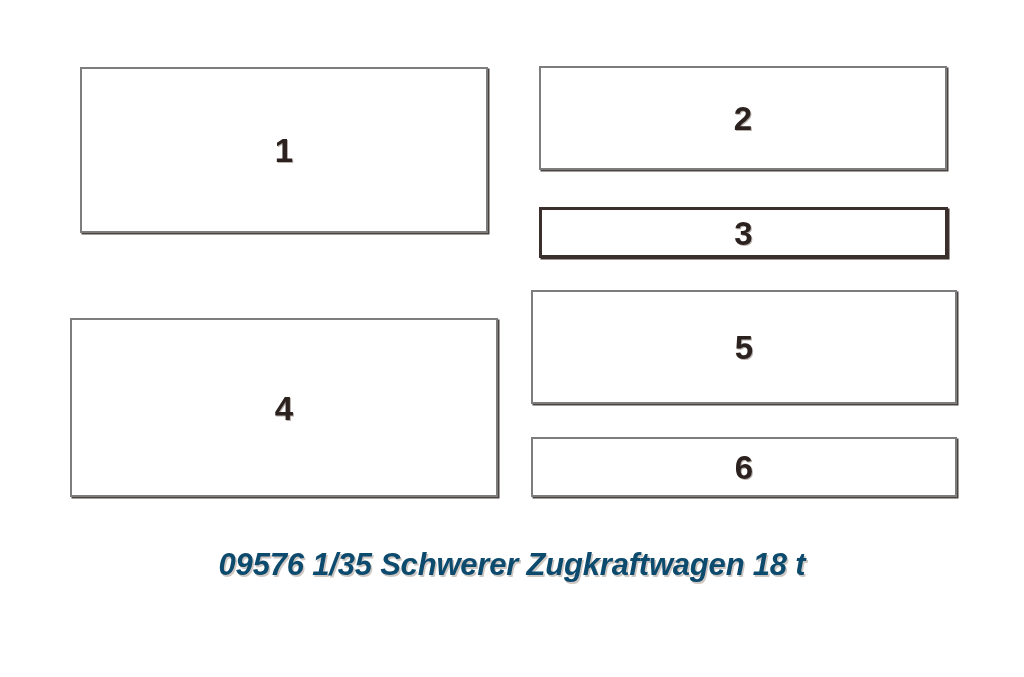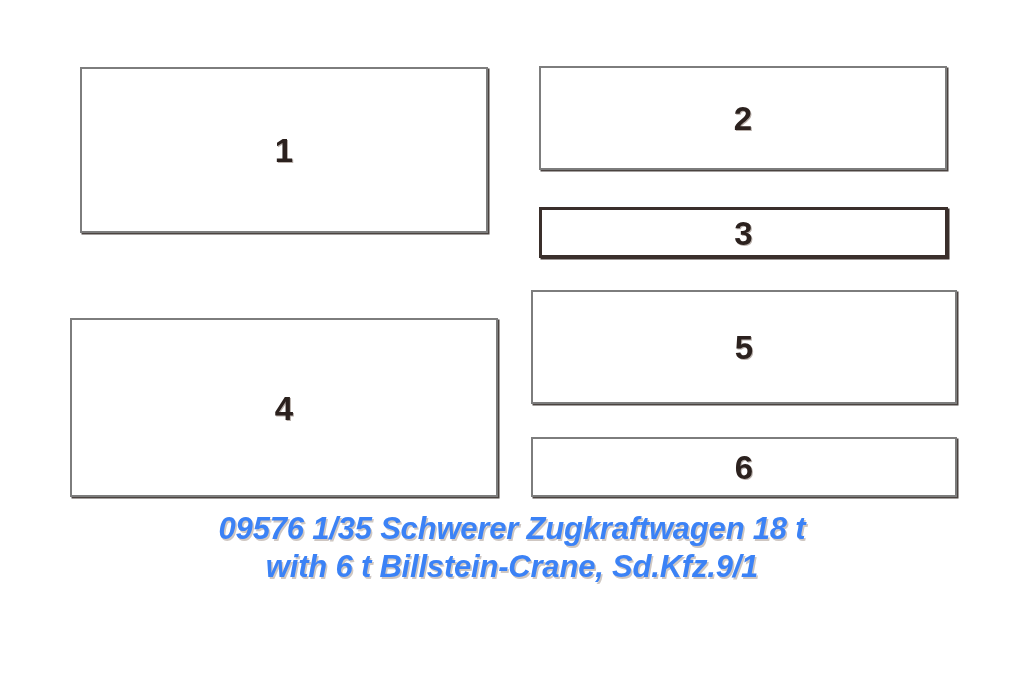--- a/index.html
+++ b/index.html
@@ -79,17 +79,16 @@
         <span class="panel-number">4</span>
       </div>
       <div class="panel" style="left: 531px; top: 290px; width: 426px; height: 114px;">
         <span class="panel-number">5</span>
       </div>
       <div class="panel" style="left: 531px; top: 437px; width: 426px; height: 60px;">
         <span class="panel-number">6</span>
       </div>
     </div>
 
-  <div id="caption" style="color: #3b82f6;">
+  <div id="caption" style="color: #0c4a6e; margin-top: 36px;">
     <span class="caption-line">09576 1/35 Schwerer Zugkraftwagen 18 t</span>
-    <span class="caption-line">with 6 t Billstein-Crane, Sd.Kfz.9/1</span>
   </div>
 </div>
 
 </body></html>

